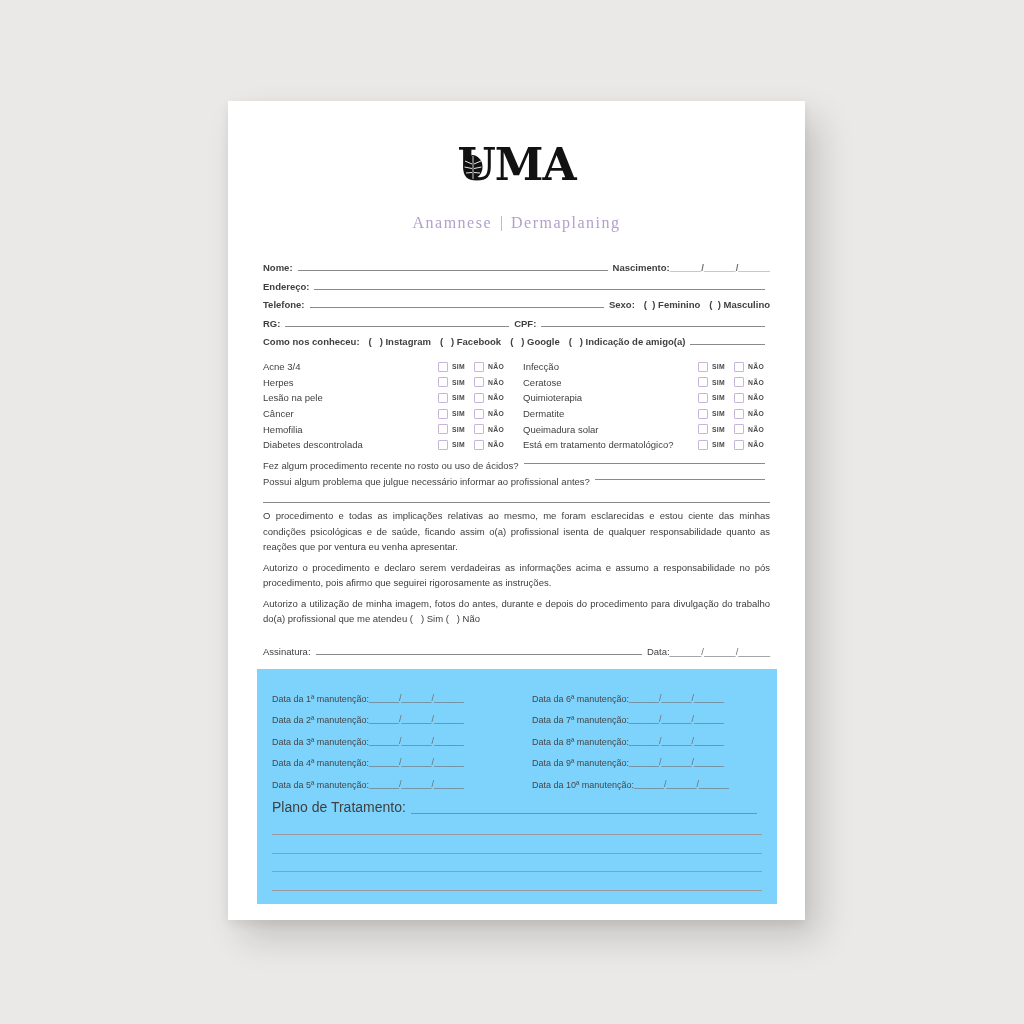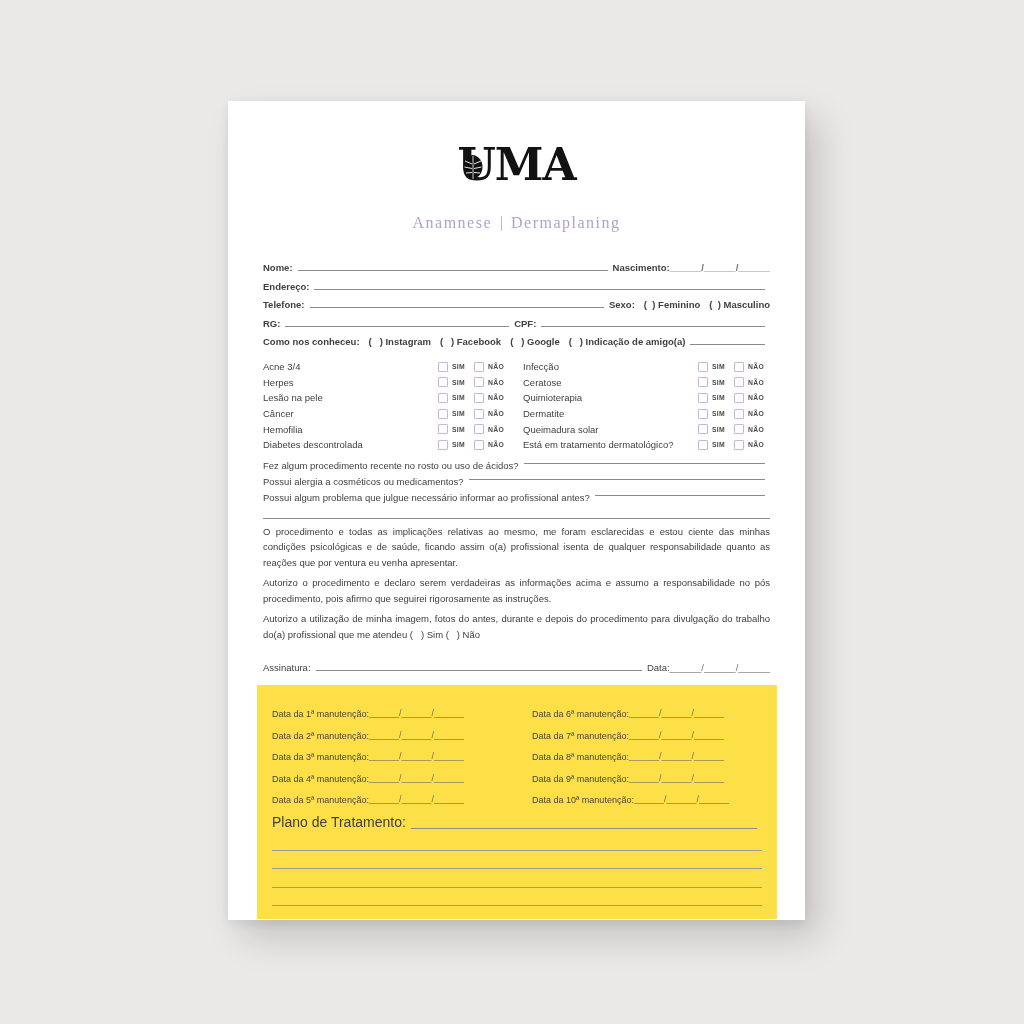--- a/index.html
+++ b/index.html
@@ -55,21 +55,21 @@
   .qrow { display:flex; align-items:center; height:15.8px; font-size:9.5px; }
   .qline-full { border-bottom:1px solid #8a8a8a; height:14px; }
   
   .consent-head { margin-top:8px; height:24px; }
   .consent-par { margin-top:5px; font-size:9.5px; line-height:15.5px; text-align:justify; color:#3c3c3c; }
   
   .sig-row { margin-top:13px; }
   
   .panel {
     margin:11px -7px 16px -6px;
-    background:#fde047;
+    background:#7dd3fc;
     padding:13px 15px 13px 15px;
   }
   .maint-grid { display:grid; grid-template-columns:1fr 1fr; column-gap:30px; row-gap:0; }
   .mrow { display:flex; align-items:flex-end; height:21.5px; font-size:9px; color:#464646; }
   .mrow .lbl { white-space:pre; }
   .plan-row { display:flex; height:18px; margin-top:9px; font-size:14px; }
   .pline { border-bottom:1px solid #9a9aa2; height:18.5px; }
 </style>
 </head>
 <body>
@@ -222,24 +222,20 @@
       </div>
     </div>
   </div>
 
   <div class="q-sec">
     <div class="qrow">
       <span class="lbl">Fez algum procedimento recente no rosto ou uso de ácidos?</span>
       <span class="fill"></span>
     </div>
     <div class="qrow">
-      <span class="lbl">Possui alergia a cosméticos ou medicamentos?</span>
-      <span class="fill"></span>
-    </div>
-    <div class="qrow">
       <span class="lbl">Possui algum problema que julgue necessário informar ao profissional antes?</span>
       <span class="fill"></span>
     </div>
     <div class="qline-full"></div>
   </div>
 
   <div class="consent-par">O procedimento e todas as implicações relativas ao mesmo, me foram esclarecidas e estou ciente das minhas condições psicológicas e de saúde, ficando assim o(a) profissional isenta de qualquer responsabilidade quanto as reações que por ventura eu venha apresentar.</div>
   <div class="consent-par">Autorizo o procedimento e declaro serem verdadeiras as informações acima e assumo a responsabilidade no pós procedimento, pois afirmo que seguirei rigorosamente as instruções.</div>
   <div class="consent-par">Autorizo a utilização de minha imagem, fotos do antes, durante e depois do procedimento para divulgação do trabalho do(a) profissional que me atendeu (&nbsp;&nbsp;&nbsp;) Sim (&nbsp;&nbsp;&nbsp;) Não</div>
 

